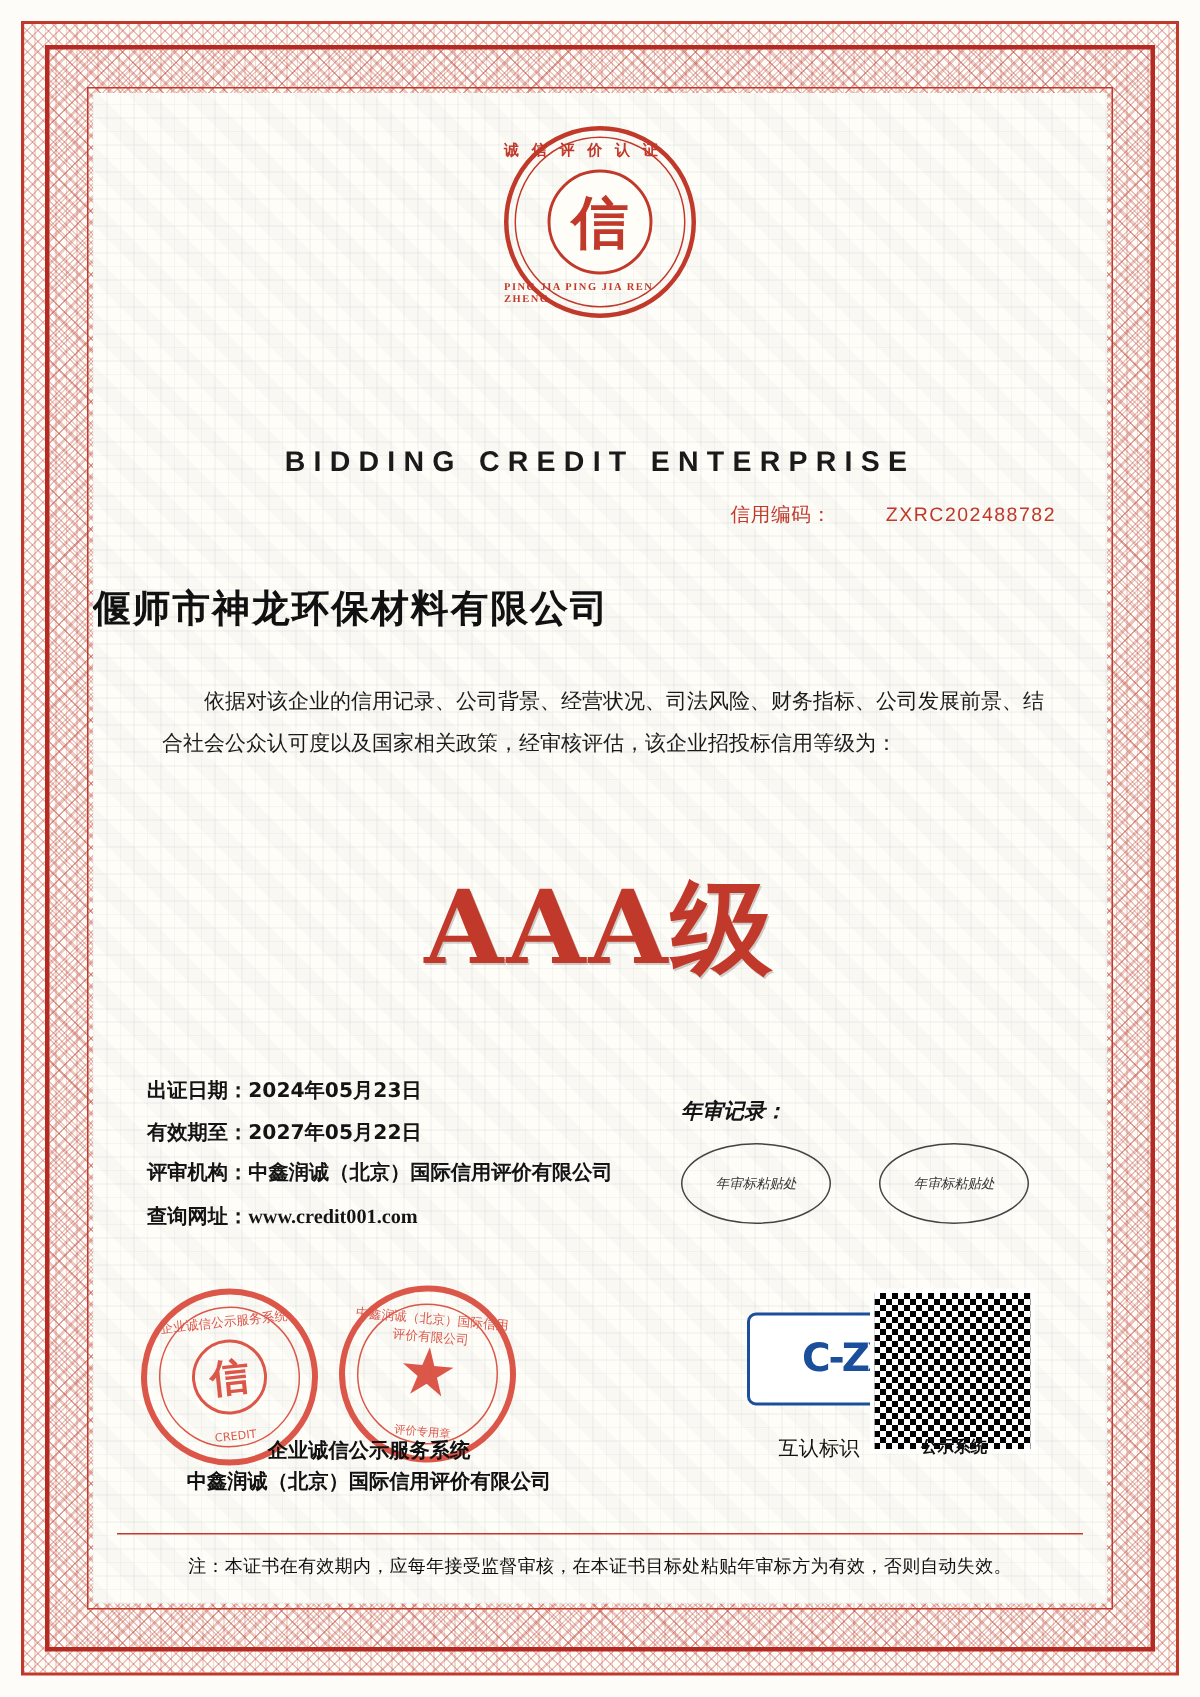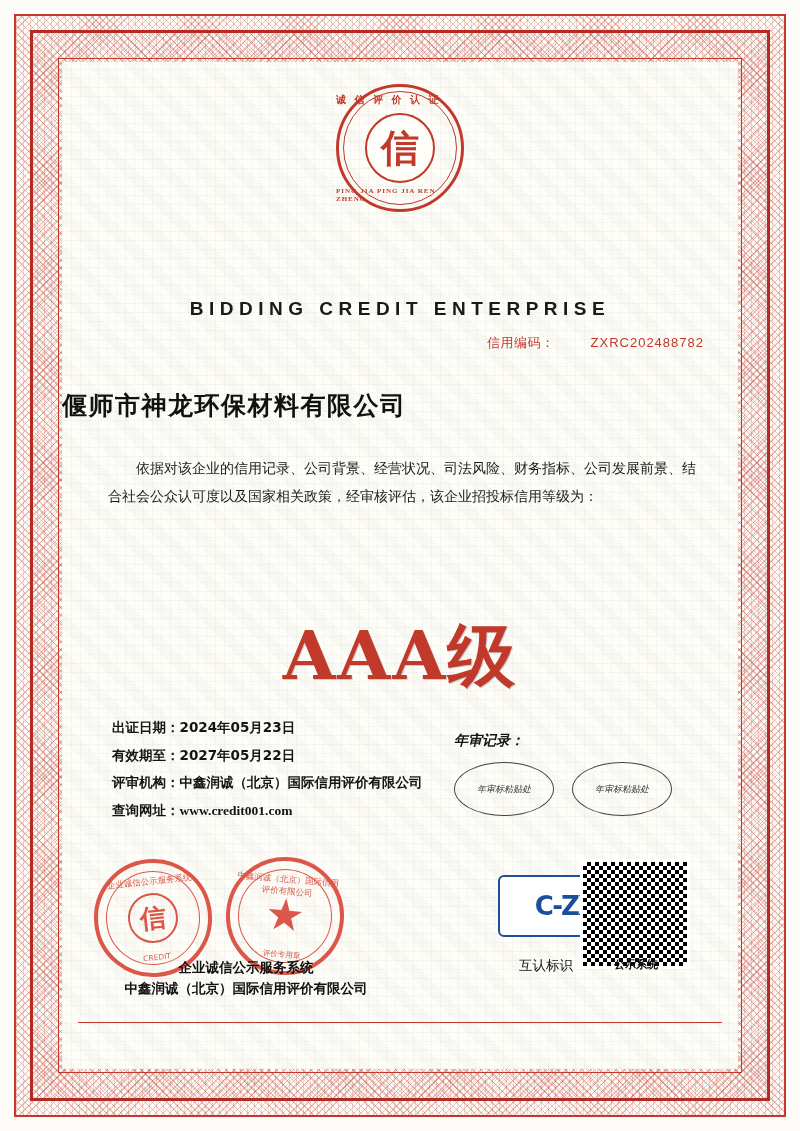--- a/index.html
+++ b/index.html
@@ -215,54 +215,53 @@
     position: absolute;
     top: 512px;
     left: 0; right: 0;
     text-align: center;
     font-family: "DejaVu Serif", serif;
     font-size: 68px;
     font-weight: bold;
     color: #c0392b;
     letter-spacing: 2px;
     text-shadow: 1px 1px 0 rgba(0,0,0,0.18);
-    margin-top: 37px;
   }
 
   
   .details {
     position: absolute;
     top: 652px;
     left: 36px;
     font-family: "DejaVu Sans", sans-serif;
     font-size: 13.5px;
     color: #141414;
     line-height: 2.05;
   }
-  .details .row { white-space: nowrap; margin-left: 14px; }
+  .details .row { white-space: nowrap; }
   .details .label { font-weight: bold; }
   .details .value { font-weight: bold; }
   .details .value.ascii { font-family: "Liberation Serif", serif; }
 
   .annual {
     position: absolute;
     top: 670px;
     left: 392px;
     font-style: italic;
   }
   .annual-title {
     font-family: "DejaVu Sans", sans-serif;
     font-size: 14px;
     font-weight: bold;
     color: #141414;
   }
   .annual-circles {
     margin-top: 12px;
     display: flex;
-    gap: 18px;
+    gap: 32px;
   }
   .annual-circle {
     width: 98px;
     height: 52px;
     border: 1px solid #444;
     border-radius: 50%;
     display: flex;
     align-items: center;
     justify-content: center;
     font-size: 9px;
@@ -500,16 +499,17 @@
         <div class="mark-logo">
           <span class="glyph">C-ZX</span>
         </div>
         <div class="mark-caption">互认标识</div>
 
         <div class="qr"></div>
         <div class="qr-caption">公示系统</div>
       </div>
 
       <div class="footnote-rule"></div>
+      <div class="footnote">注：本证书在有效期内，应每年接受监督审核，在本证书目标处粘贴年审标方为有效，否则自动失效。</div>
 
     </div>
   </div>
 </div>
 
 </body></html>

